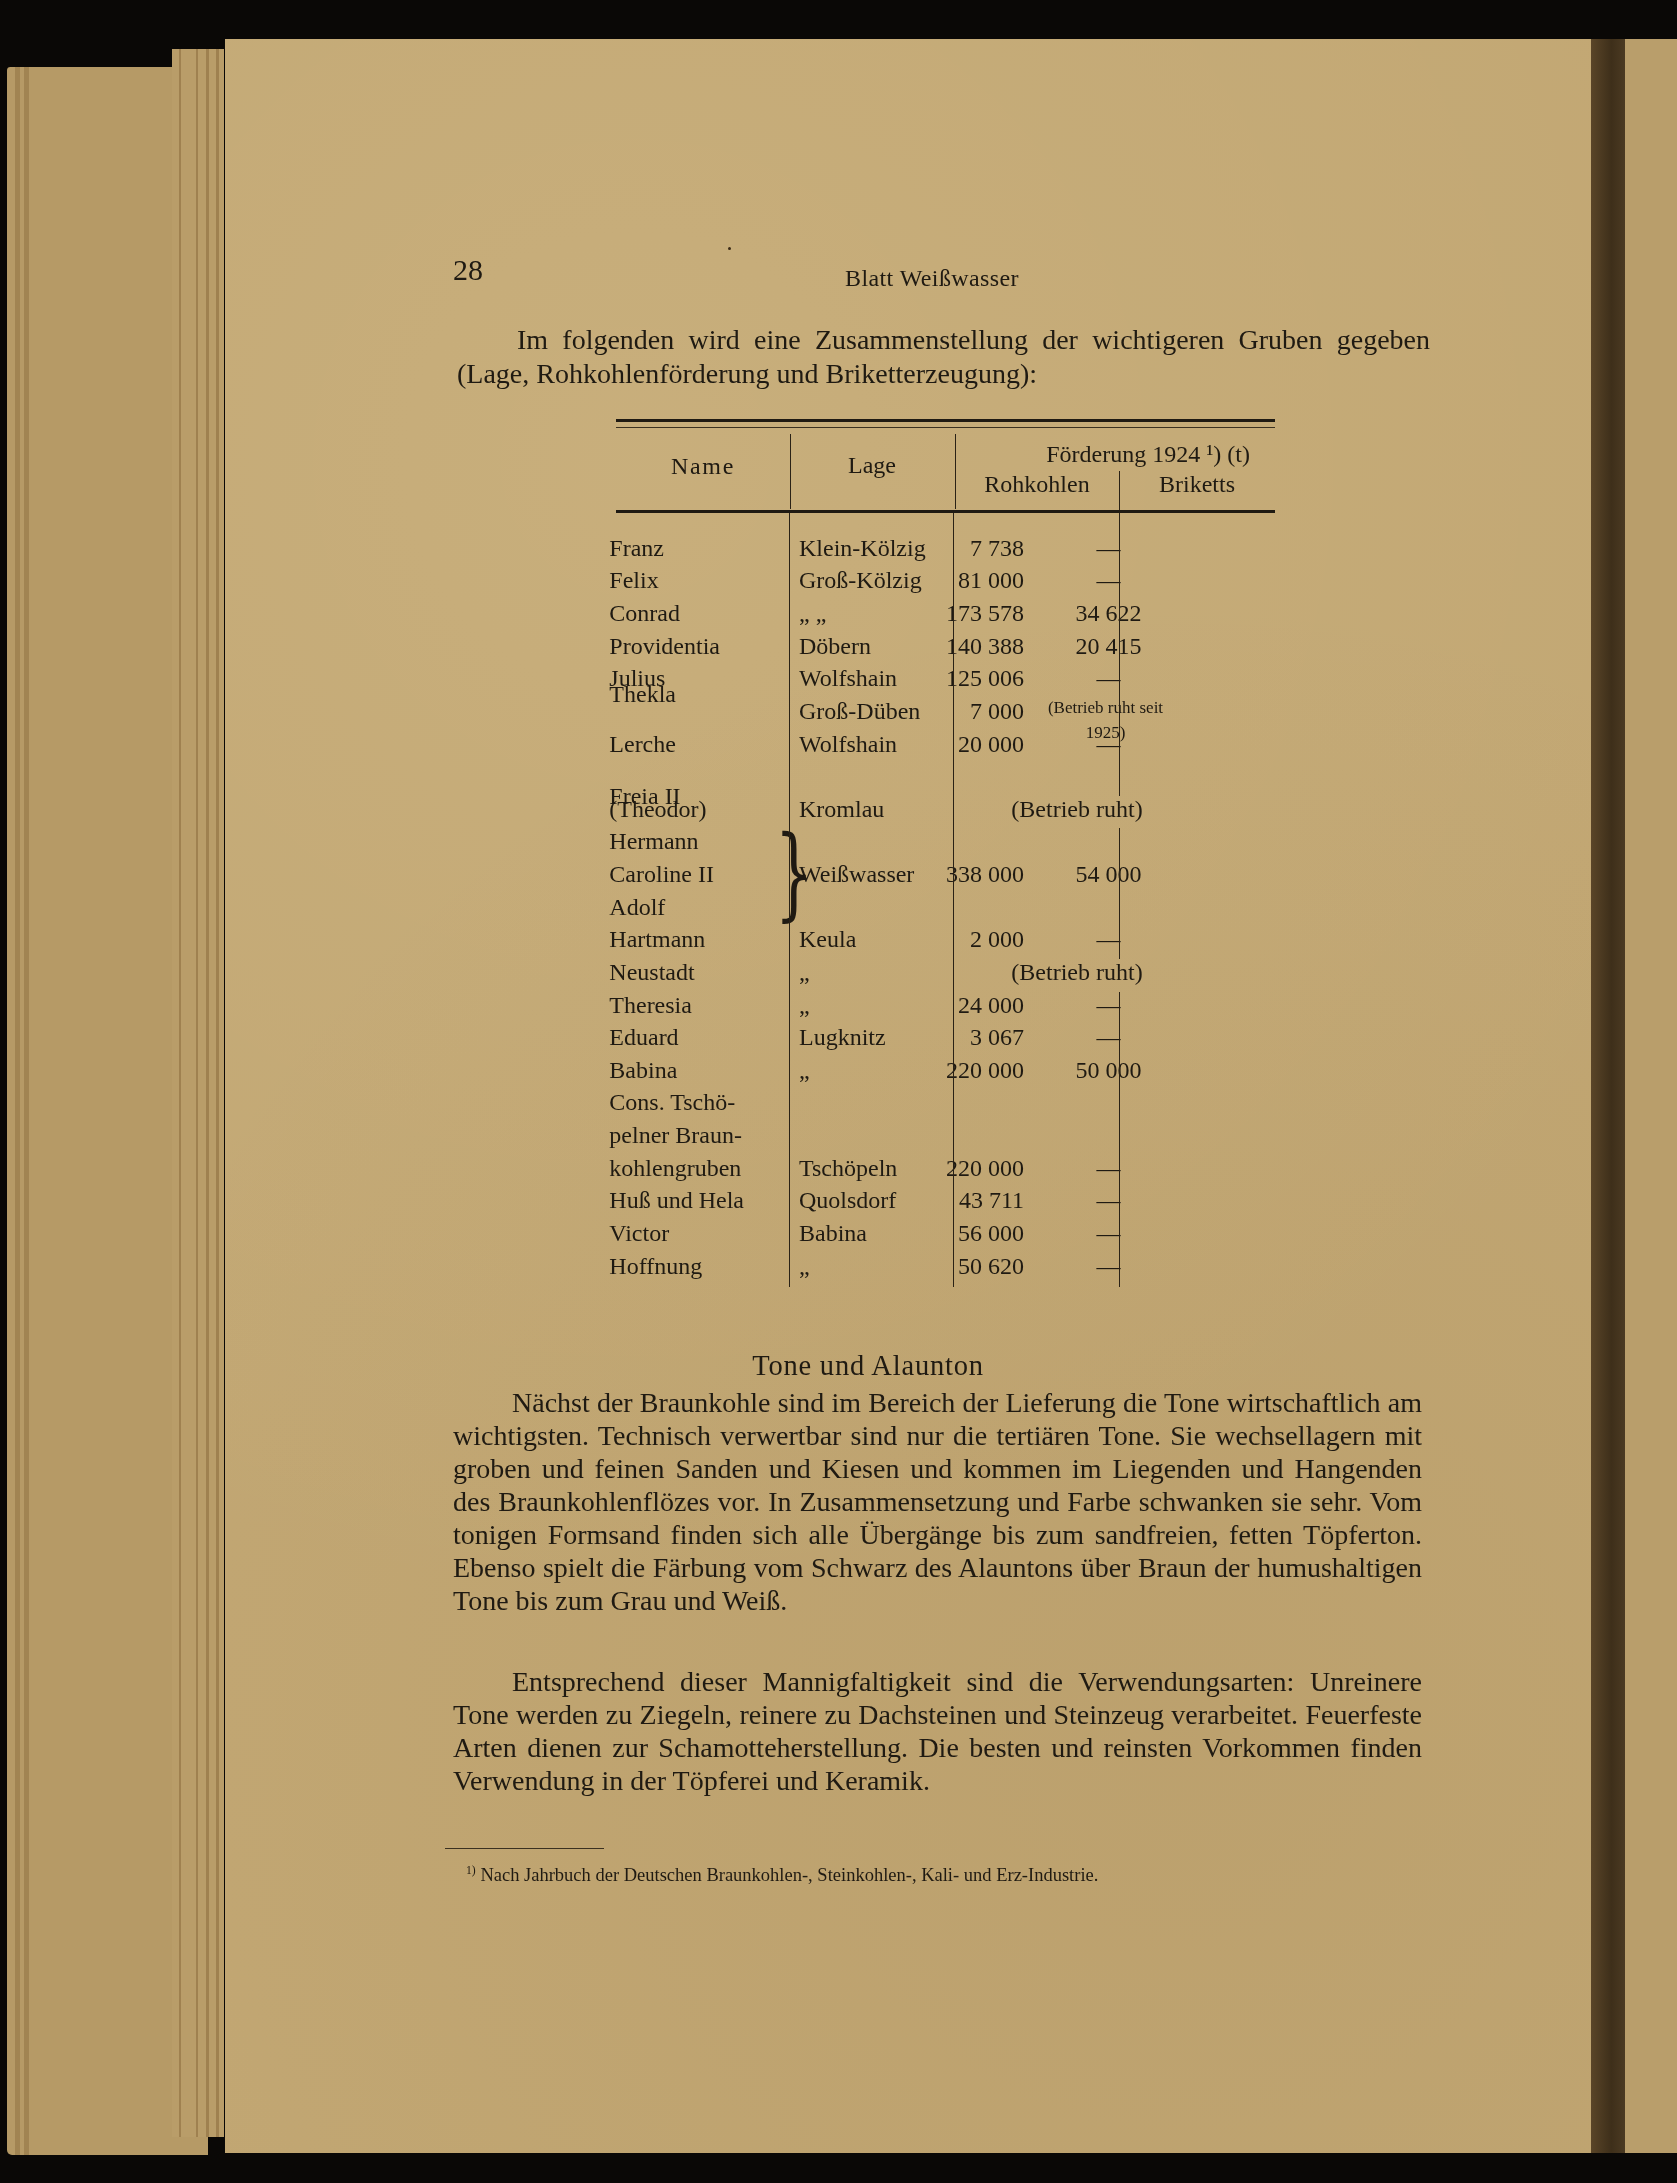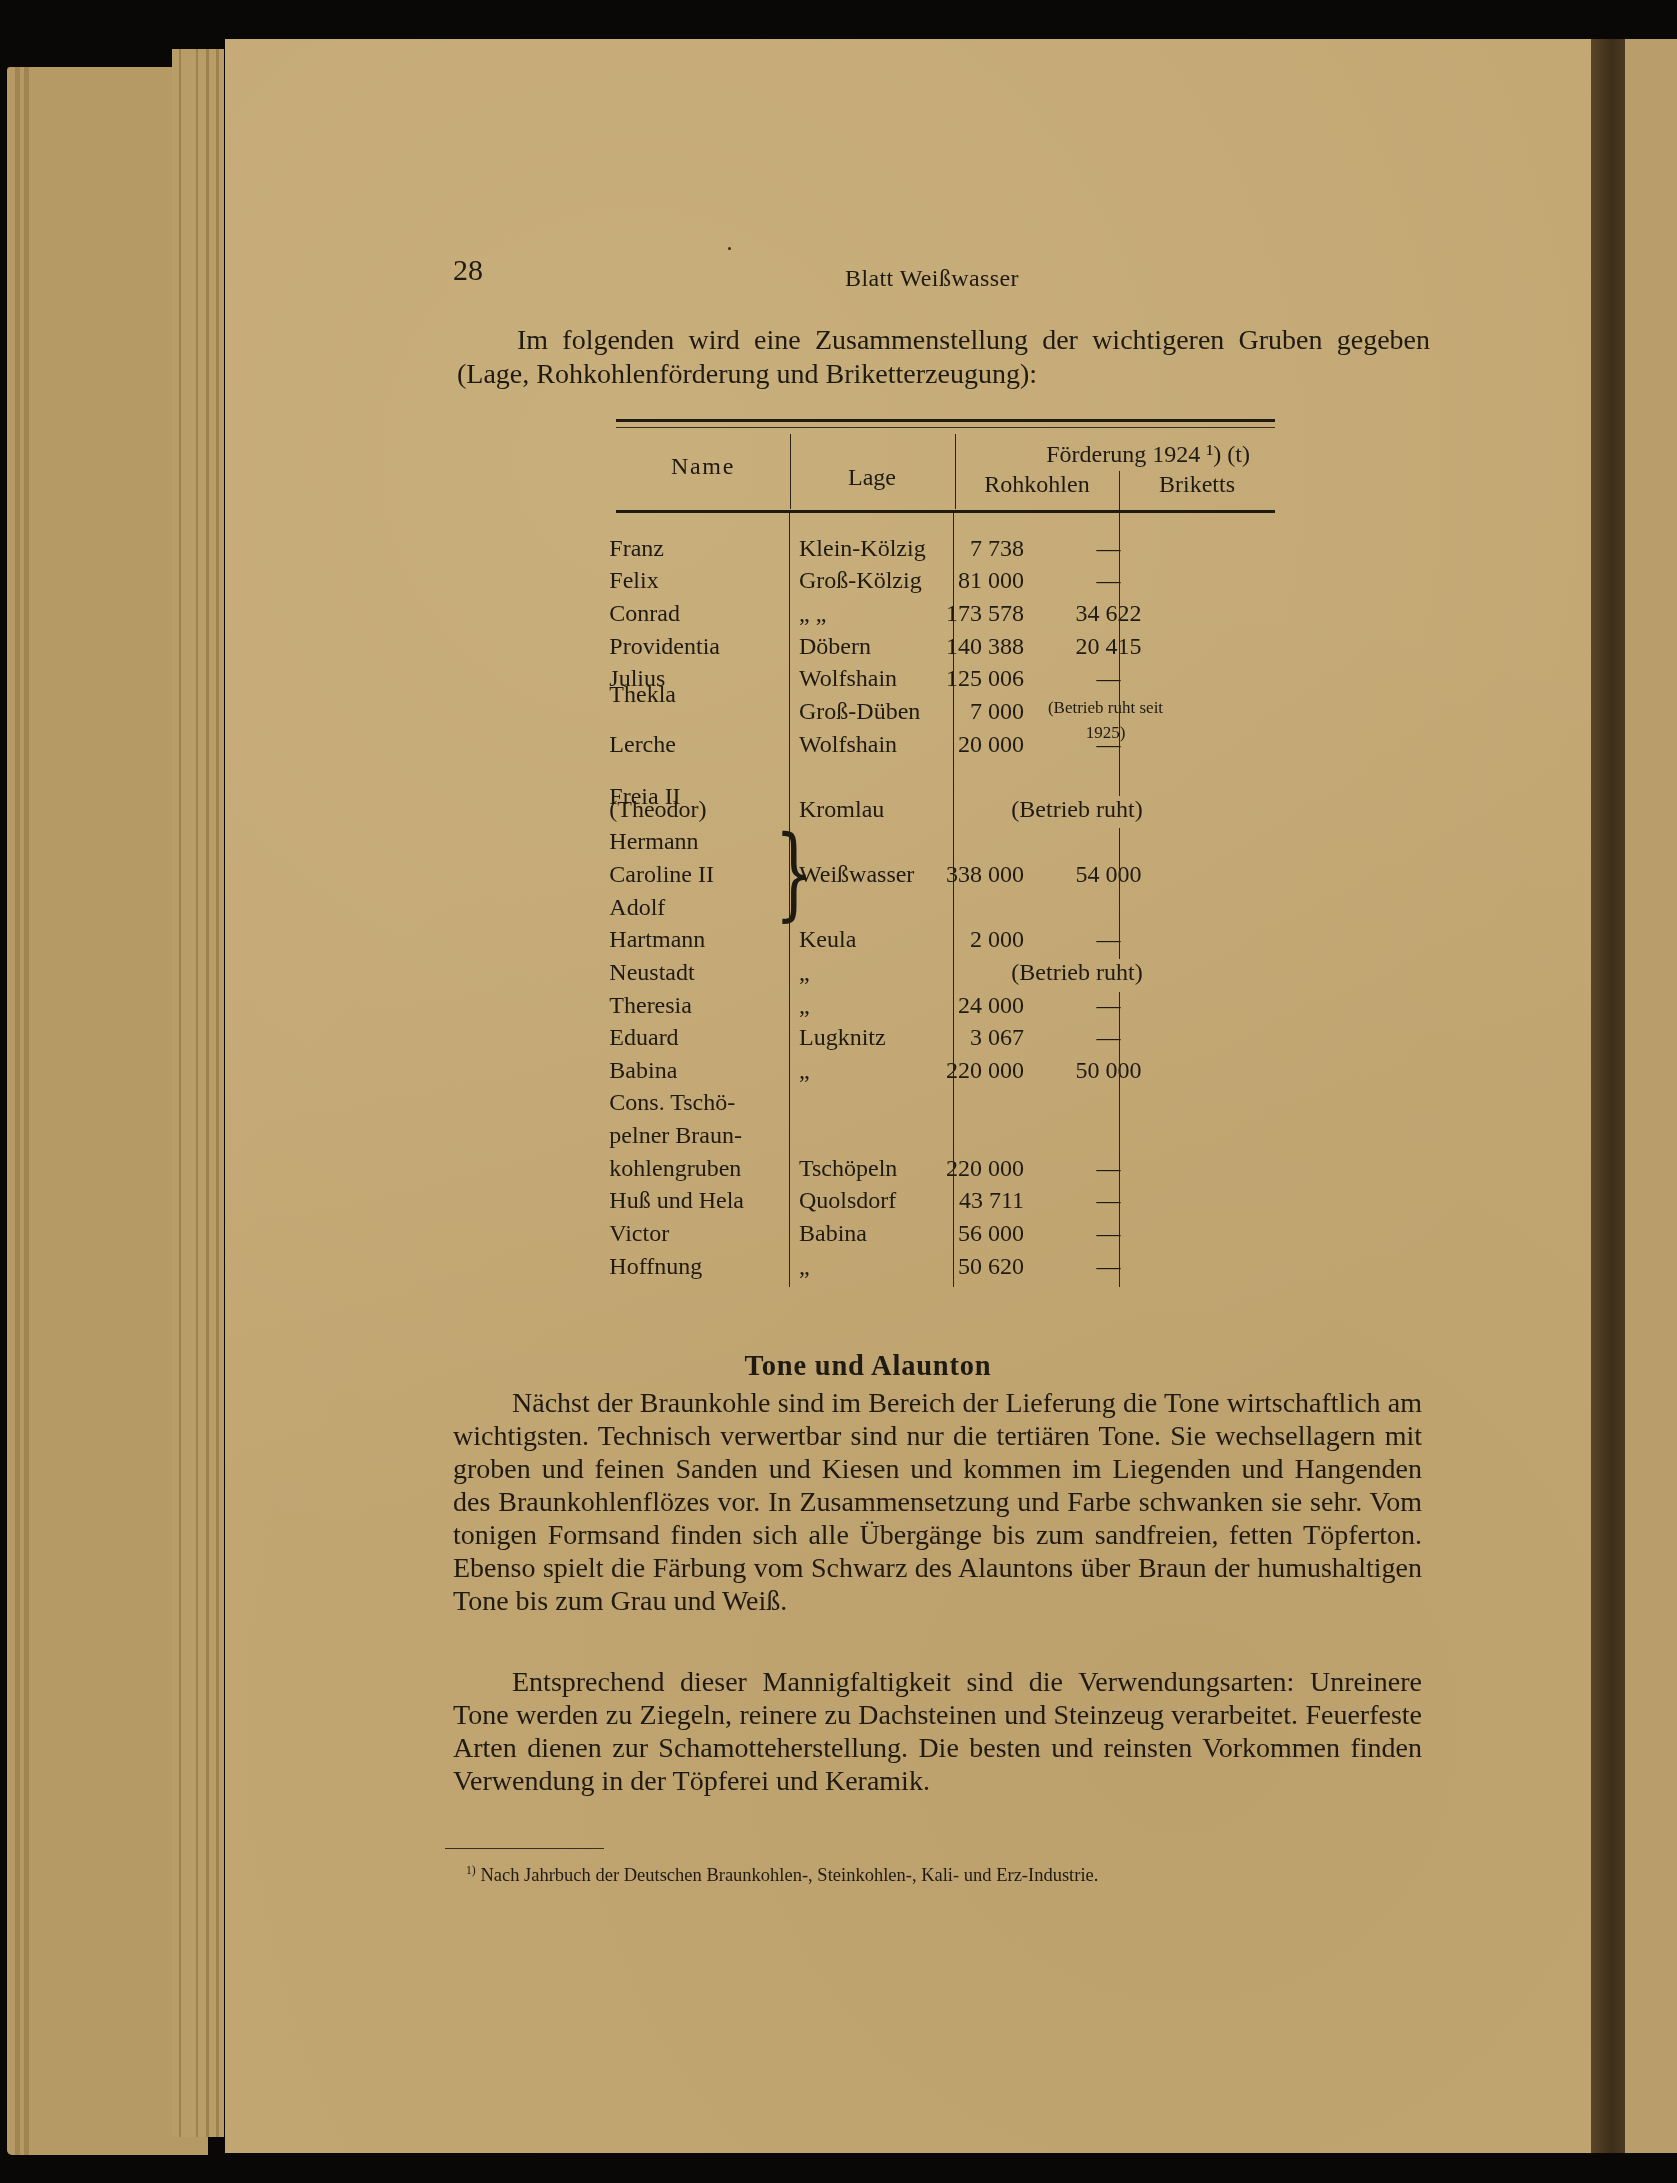--- a/index.html
+++ b/index.html
@@ -63,21 +63,21 @@
   .cell.name { left: -6.7px; }
   .cell.lage { left: 183px; }
   .cell.roh { width: 143px; left: 265px; text-align: right; }
   .cell.bri { width: 159px; left: 413px; text-align: center; }
   .cell.span { left: 268px; width: 386px; text-align: center; }
   .cell.small { font-size: 17px; line-height: 25px; text-align: center; }
   .brace { position: absolute; left: 146px; font-size: 101px; line-height: 101px; transform: scaleX(.6); font-family: "DejaVu Serif", serif; }
 
   .section-title {
     position: absolute; left: 0; width: 1678px; top: 1350px; text-align: center; padding-left: 58px; box-sizing: border-box;
-    font-size: 28.5px; font-weight: bold; letter-spacing: 0.8px;
+    font-size: 28.5px; font-weight: normal; letter-spacing: 0.8px;
   }
   .para {
     position: absolute; left: 453px; width: 969px;
     font-size: 28px; line-height: 33px; text-align: justify; text-indent: 59px;
   }
   .p1 { top: 1386px; }
   .p2 { top: 1665px; }
   .fn-rule { position: absolute; left: 445px; top: 1848px; width: 159px; height: 1.3px; background: #3a3020; }
   .footnote { position: absolute; left: 466px; top: 1864px; font-size: 18.5px; }
   .footnote sup { font-size: 11.7px; }
@@ -105,21 +105,21 @@
 <div class="running-head">Blatt Weißwasser</div>
 
 <div class="intro">Im folgenden wird eine Zusammenstellung der wichtigeren Gruben gegeben (Lage, Rohkohlenförderung und Briketterzeugung):</div>
 
 <div class="tbl" id="tbl">
   <div class="rule-top"></div>
   <div class="rule-top2"></div>
   <div class="rule-head"></div>
 
   <div class="th" style="left:0;width:174px;top:34px;letter-spacing:1.7px">Name</div>
-  <div class="th" style="left:174px;width:164px;top:45px">Lage</div>
+  <div class="th" style="left:174px;width:164px;top:33px">Lage</div>
   <div class="th" style="left:339px;width:320px;top:22px;text-align:right;padding-right:25px;box-sizing:border-box">Förderung 1924 ¹) (t)</div>
   <div class="th" style="left:339px;width:164px;top:52px">Rohkohlen</div>
   <div class="th" style="left:503px;width:156px;top:52px">Briketts</div>
 
   <div id="rows">
       <div class="cell name" style="top: 116px;">Franz</div>
       <div class="cell lage" style="top: 116px;">Klein-Kölzig</div>
       <div class="cell roh" style="top: 116px;">7 738</div>
       <div class="cell bri" style="top: 116px;">—</div>
       <div class="cell name" style="top: 148px;">Felix</div>

